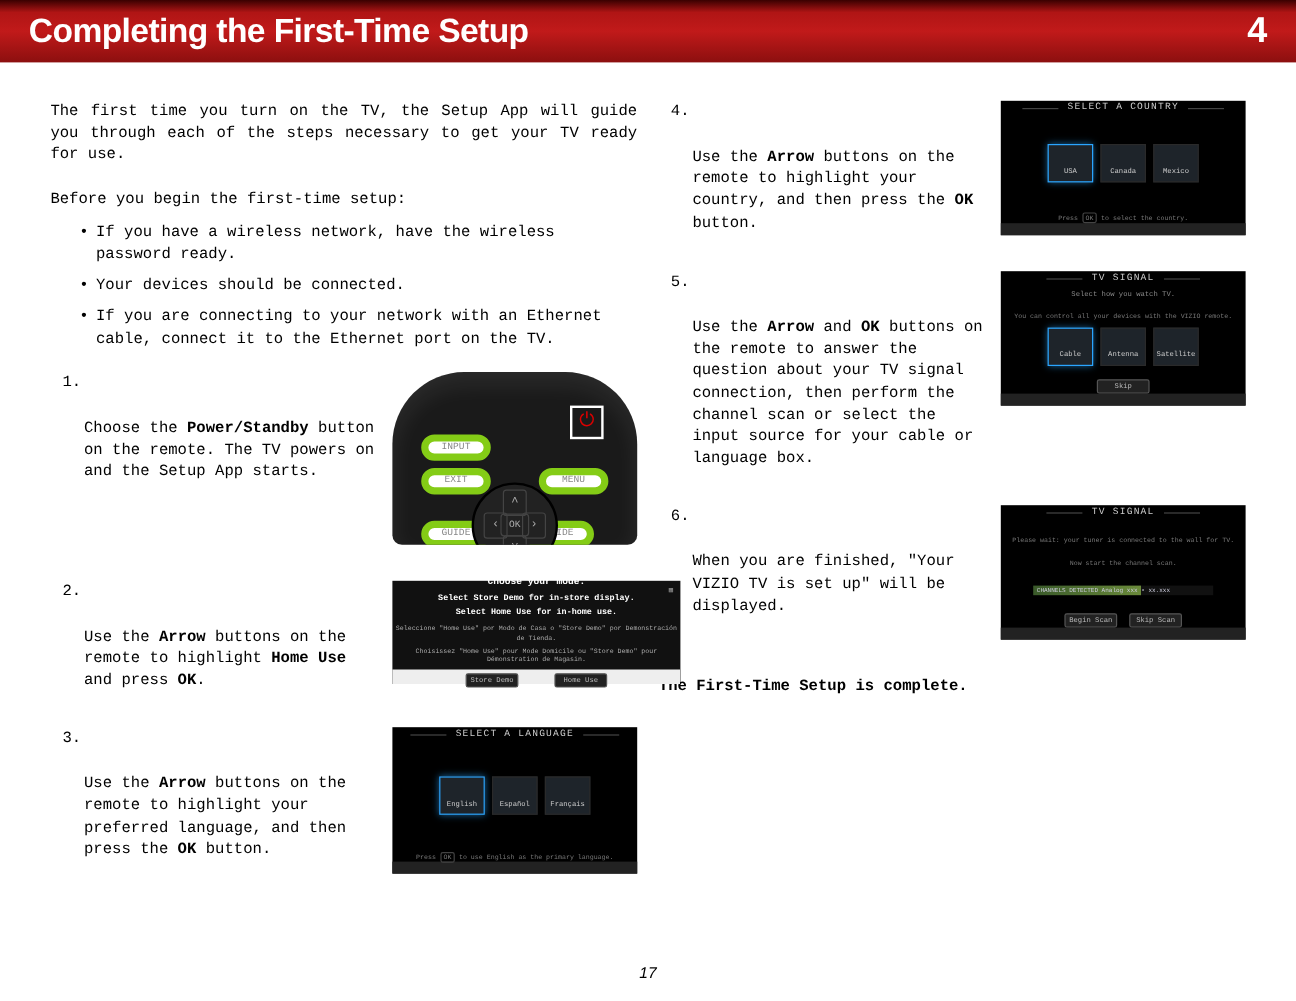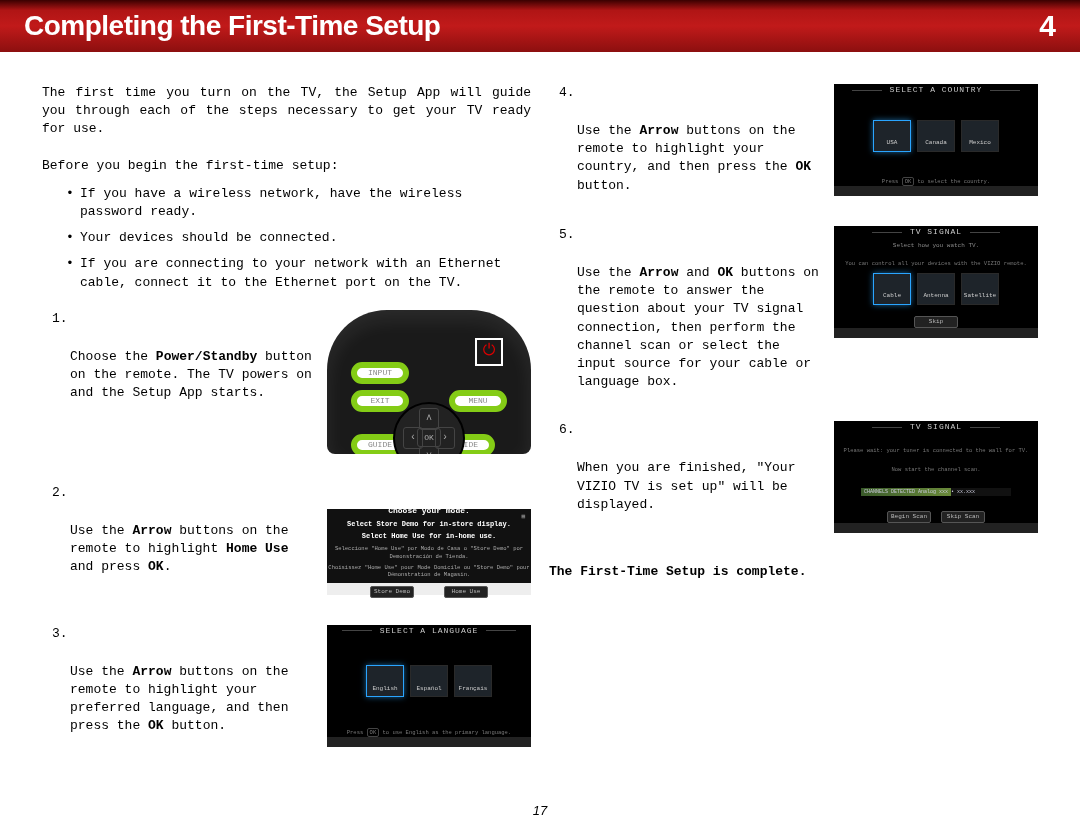--- a/index.html
+++ b/index.html
@@ -84,25 +84,24 @@
   .tv-sub { font-size: 6px; color:#888; margin-bottom: 8px; }
   .tile-row { display:flex; gap:6px; margin-bottom:6px; }
   .tile {
     width:38px; height:32px; background:rgba(50,60,70,.6); border:1px solid #2a2a2a;
     display:flex; align-items:flex-end; justify-content:center; font-size:6px; padding-bottom:3px; color:#ccc;
   }
   .tile.sel { border:1px solid #2aa5ff; box-shadow: 0 0 6px rgba(42,165,255,.6); }
   .btnpair { display:flex; gap:10px; }
   .btn-tv { width:44px; height:12px; background:#222; border:1px solid #555; font-size:6px; display:flex;align-items:center;justify-content:center; color:#bbb; border-radius:2px;}
   .mode {
-    width:204px; height:86px; background:#111; color:#fff; font-size:8px;
+    width:240px; height:86px; background:#111; color:#fff; font-size:8px;
     display:flex; flex-direction:column; align-items:center; justify-content:center; text-align:center; gap:3px;
     box-shadow: inset 0 -12px 0 #eee;
     position:relative;
-    margin-top:25px;
   }
   .mode .row1 { font-size:8px; font-weight:bold; }
   .mode .row2, .mode .row3 { font-size:7px; font-weight:bold; }
   .mode .row4 { font-size:5.5px; color:#aaa; }
   .mode .btns { display:flex; gap:30px; margin-top:4px;}
   .badge { position:absolute; top:4px; right:6px; font-size:6px; color:#888; }
   .completion { font-weight: bold; margin-top: 20px; }
   .scan-bar { width:150px; height:8px; background:linear-gradient(90deg,#3a5a2a 0%,#6a8a3a 60%, #111 60%, #111 100%); margin:4px 0; font-size:5px; display:flex; align-items:center; padding-left:3px; color:#ccd;}
   .footer {
     position: absolute; bottom: 14px; left: 0; right: 0;

